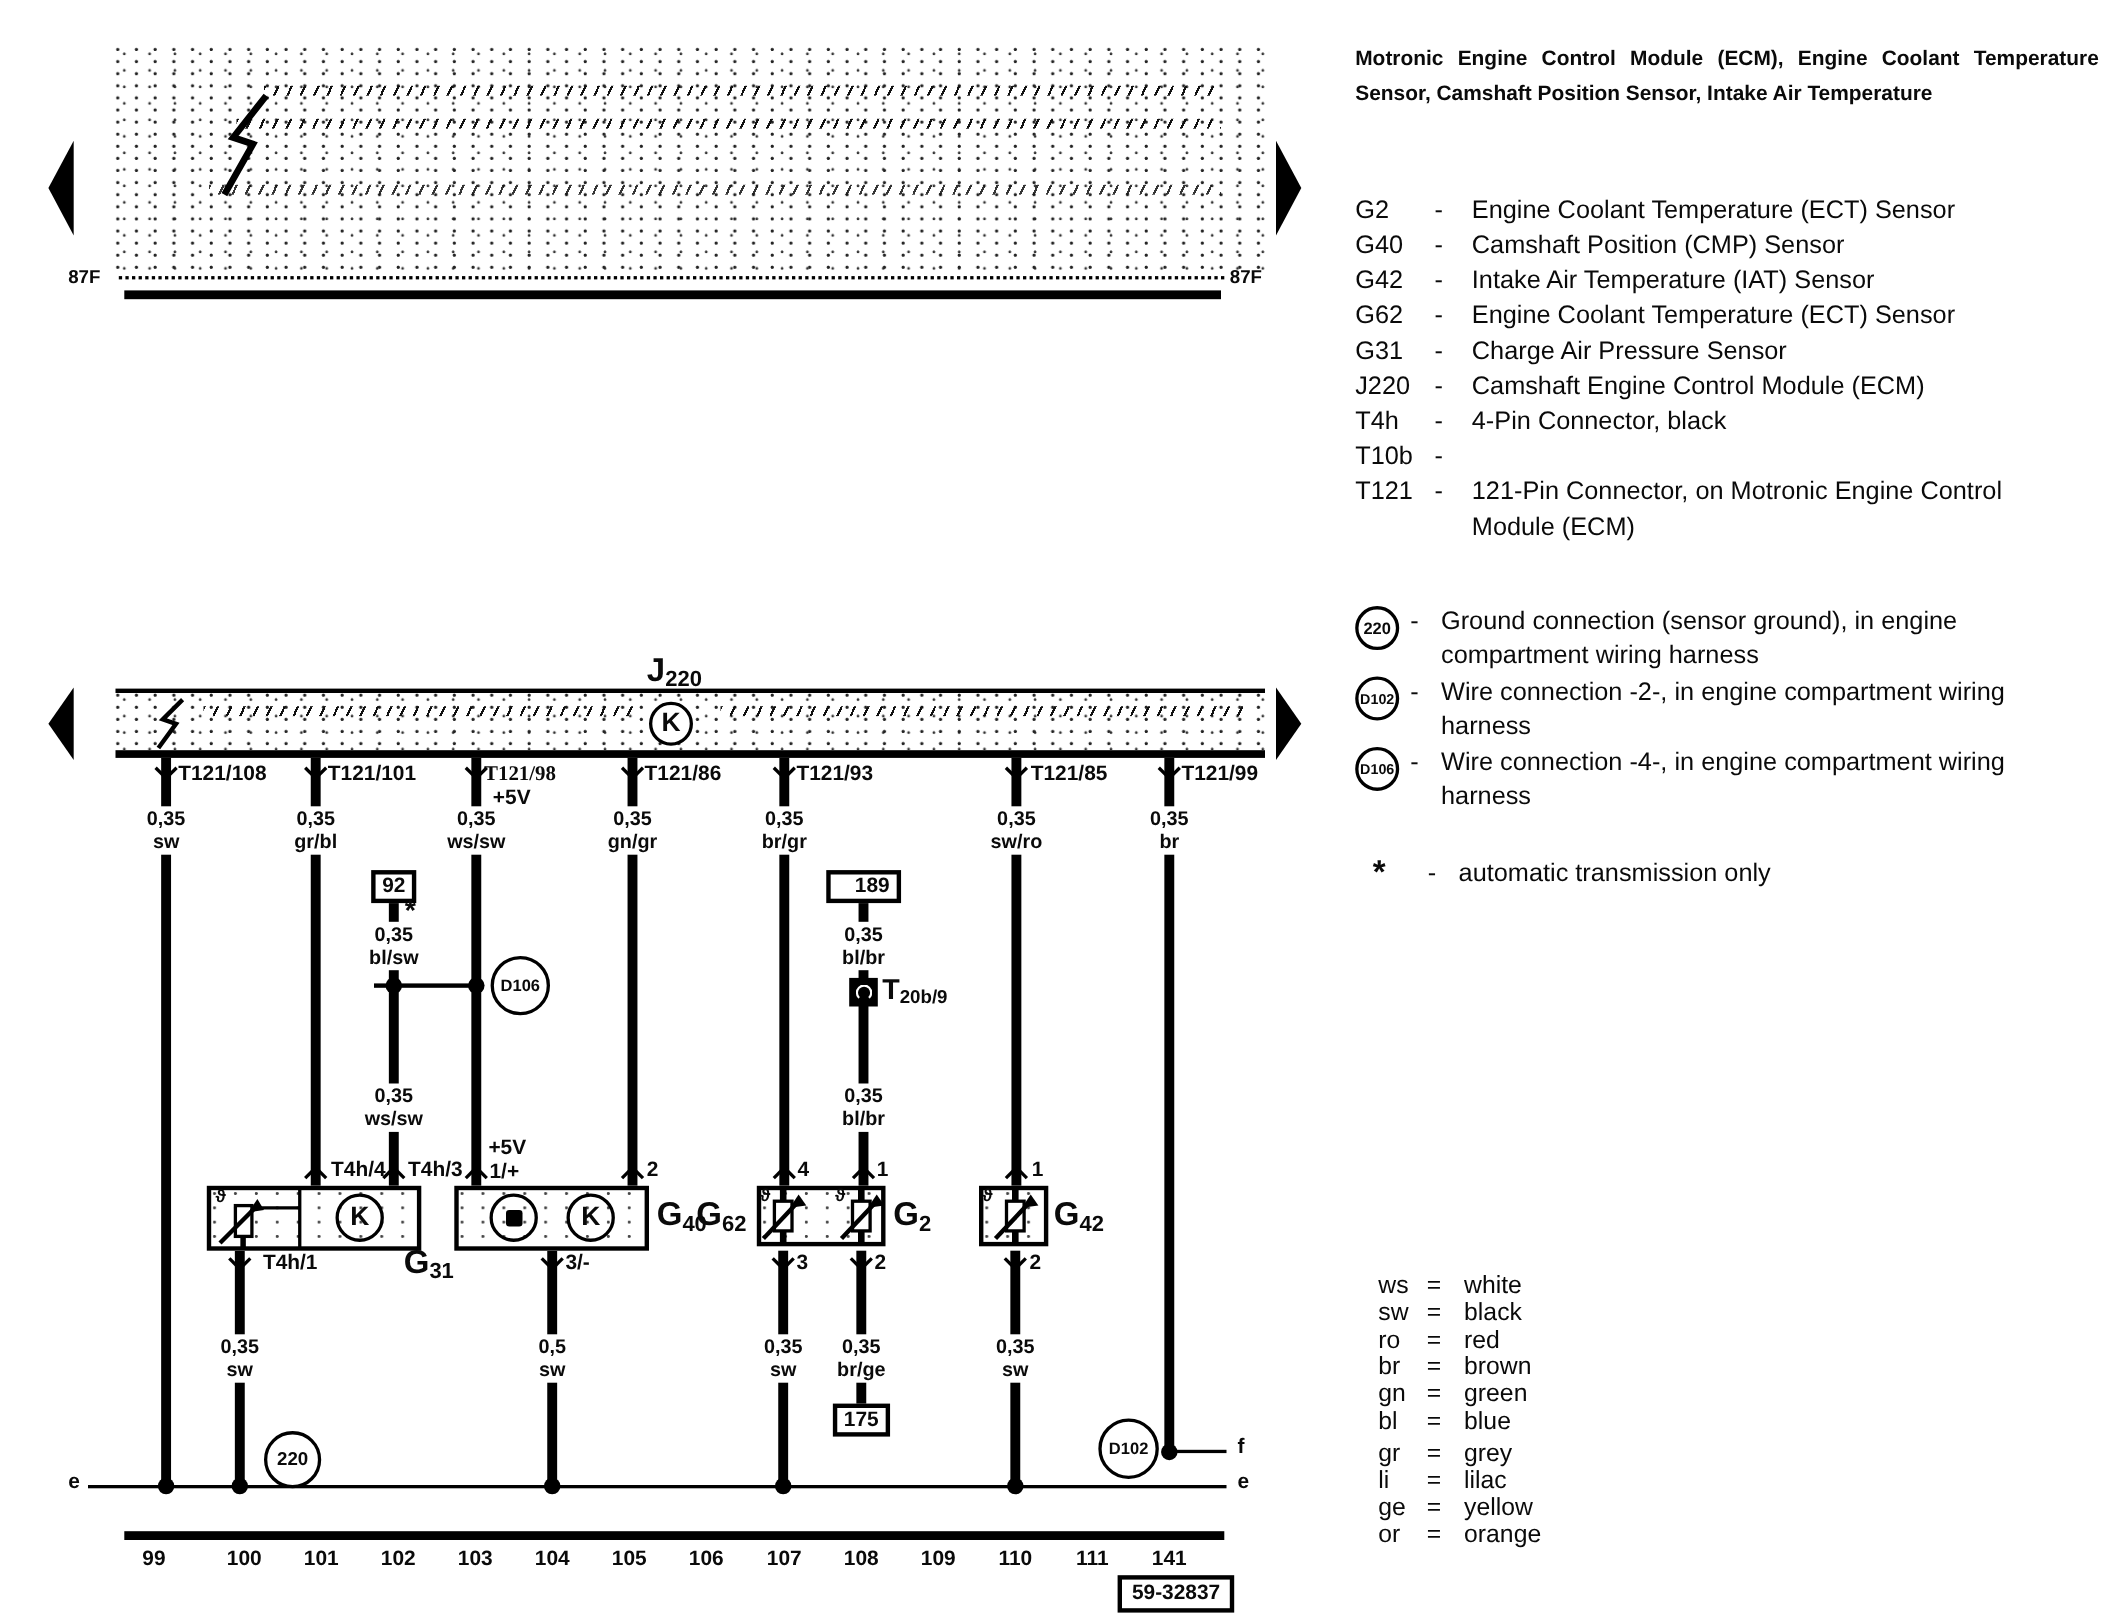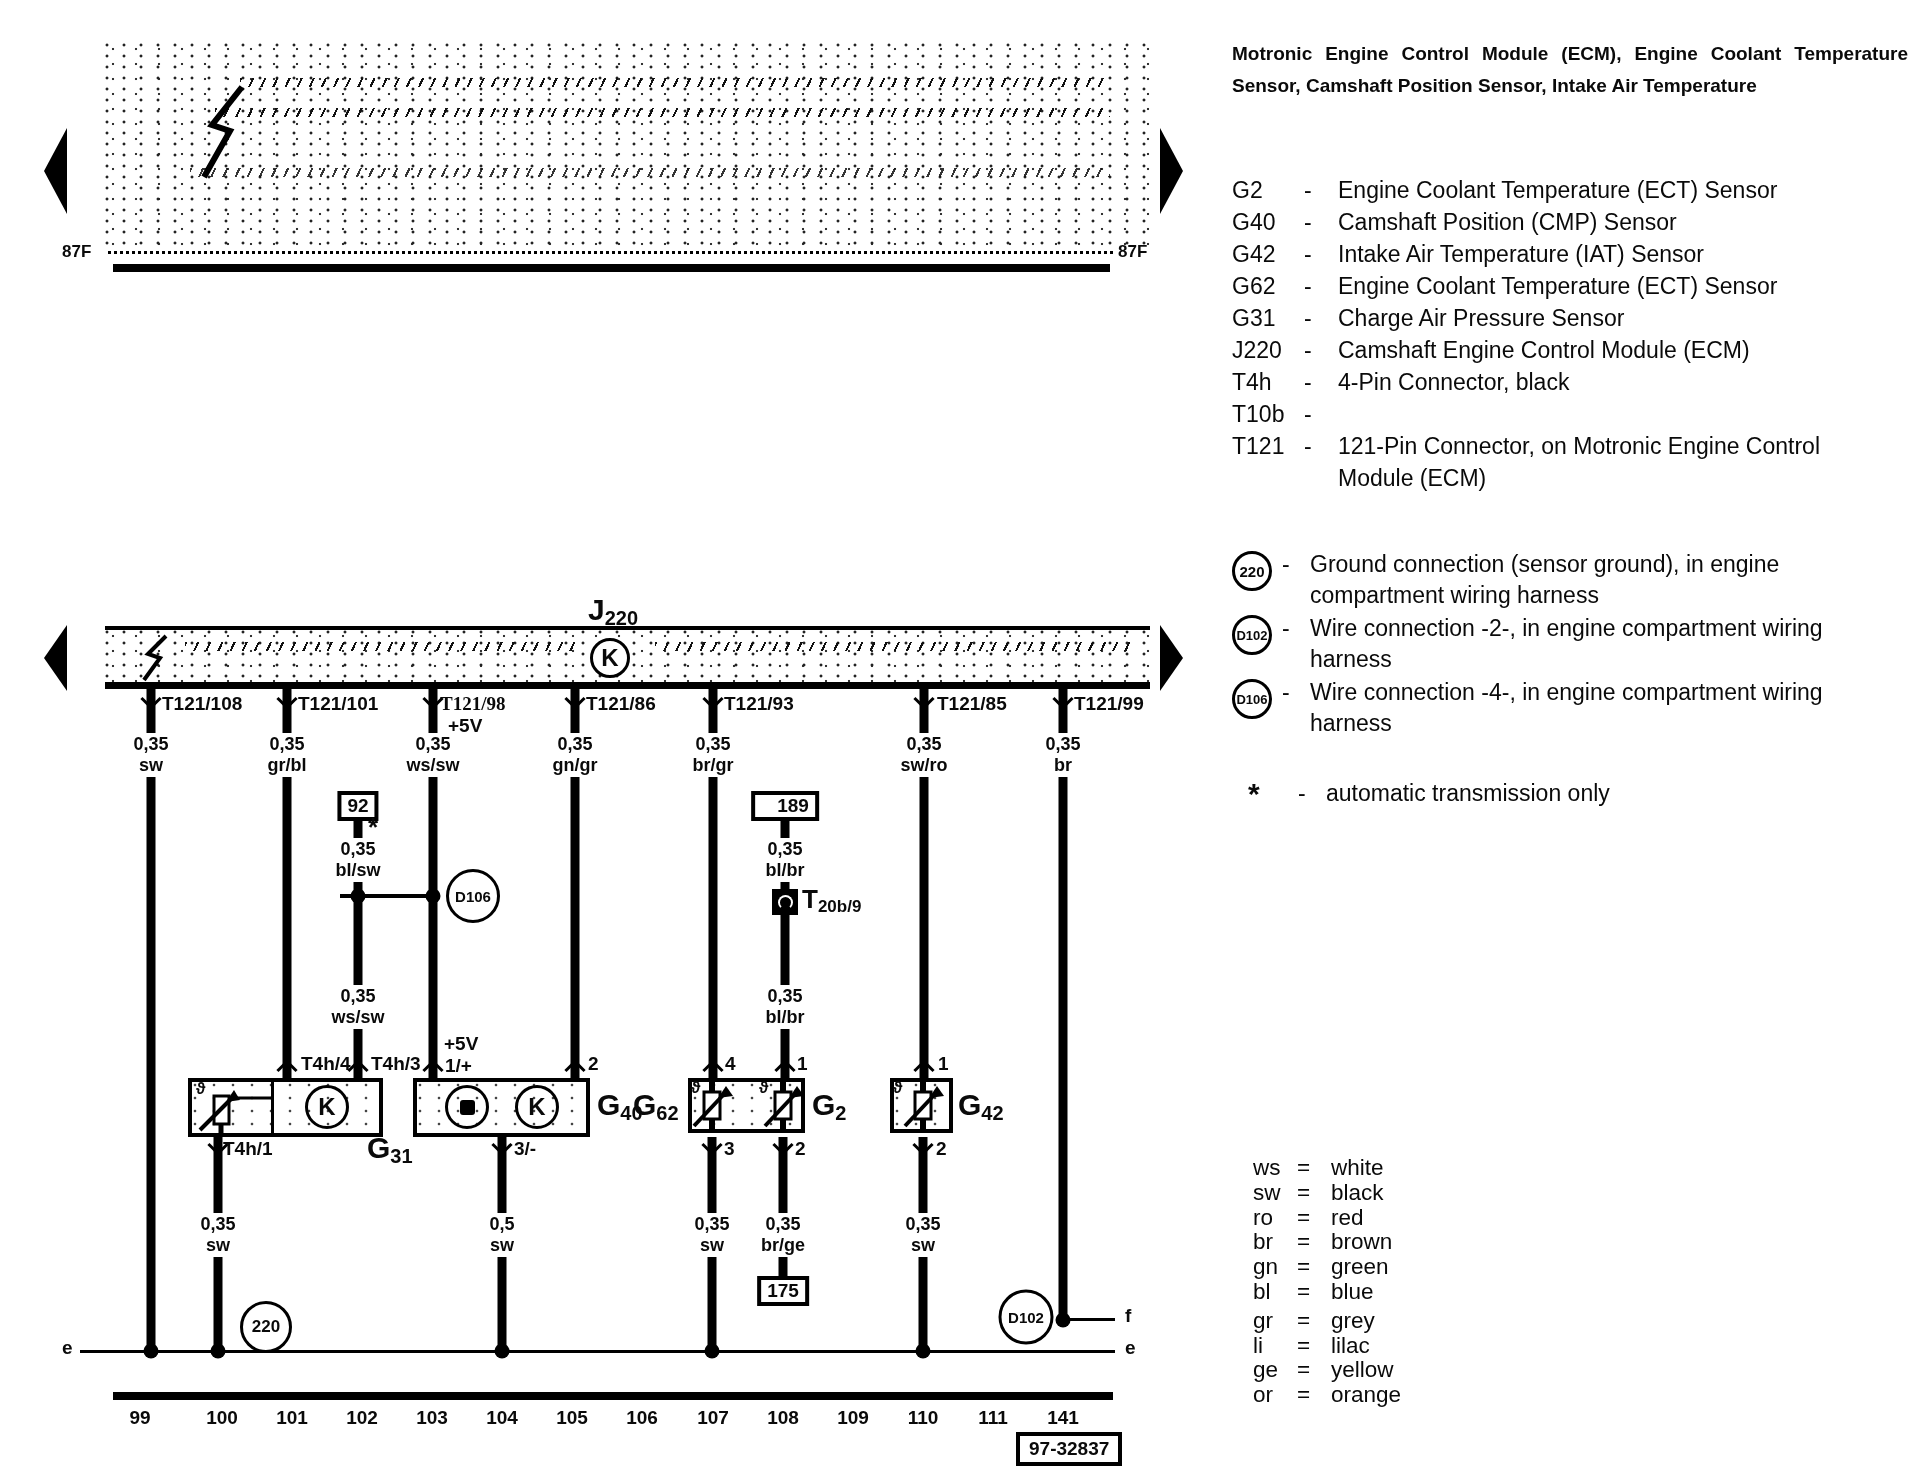--- a/index.html
+++ b/index.html
@@ -230,21 +230,21 @@
   </svg>
   <div class="complbl" style="left:958px;top:1090px;">
     <span>G</span><span class="sub">42</span>
   </div>
 
   <div class="chev down" style="left:218px;top:1145px;"></div>
   <div class="chev down" style="left:502px;top:1145px;"></div>
   <div class="chev down" style="left:712px;top:1145px;"></div>
   <div class="chev down" style="left:783px;top:1145px;"></div>
   <div class="chev down" style="left:923px;top:1145px;"></div>
-  <div class="lbl" style="left:223px;top:1139px;text-align:center;">T4h/1</div>
+  <div class="lbl" style="left:239px;top:1139px;text-align:center;">T4h/1</div>
   <div class="lbl" style="left:514px;top:1139px;">3/-</div>
   <div class="lbl" style="left:724px;top:1139px;">3</div>
   <div class="lbl" style="left:795px;top:1139px;">2</div>
   <div class="lbl" style="left:936px;top:1139px;">2</div>
 
   <div class="gauge" style="left:218px;top:1213px;"><span>0,35</span><br><span>sw</span></div>
   <div class="gauge" style="left:502px;top:1213px;"><span>0,5</span><br><span>sw</span></div>
   <div class="gauge" style="left:712px;top:1213px;"><span>0,35</span><br><span>sw</span></div>
   <div class="gauge" style="left:783px;top:1213px;"><span>0,35</span><br><span>br/ge</span></div>
   <div class="gauge" style="left:923px;top:1213px;"><span>0,35</span><br><span>sw</span></div>
@@ -274,21 +274,21 @@
   <div class="lbl" style="left:432px;top:1408px;transform:translateX(-50%);">103</div>
   <div class="lbl" style="left:502px;top:1408px;transform:translateX(-50%);">104</div>
   <div class="lbl" style="left:572px;top:1408px;transform:translateX(-50%);">105</div>
   <div class="lbl" style="left:642px;top:1408px;transform:translateX(-50%);">106</div>
   <div class="lbl" style="left:713px;top:1408px;transform:translateX(-50%);">107</div>
   <div class="lbl" style="left:783px;top:1408px;transform:translateX(-50%);">108</div>
   <div class="lbl" style="left:853px;top:1408px;transform:translateX(-50%);">109</div>
   <div class="lbl" style="left:923px;top:1408px;transform:translateX(-50%);">110</div>
   <div class="lbl" style="left:993px;top:1408px;transform:translateX(-50%);">111</div>
   <div class="lbl" style="left:1063px;top:1408px;transform:translateX(-50%);">141</div>
-  <div class="refbox" style="left:1016px;top:1432px;">97-32837</div>
+  <div class="refbox" style="left:1016px;top:1432px;">59-32837</div>
 
   <div class="rc-title" style="left:1232px;top:38px;width:676px;">Motronic Engine Control Module (ECM), Engine Coolant Temperature Sensor, Camshaft Position Sensor, Intake Air Temperature</div>
 
   <div class="abs" style="left:1232px;top:174px;">
     <div class="leg-row">
         <span class="leg-key">G2</span>
         <span class="leg-dash">-</span>
         <span class="leg-desc">Engine Coolant Temperature (ECT) Sensor</span>
       </div>
     <div class="leg-row">

